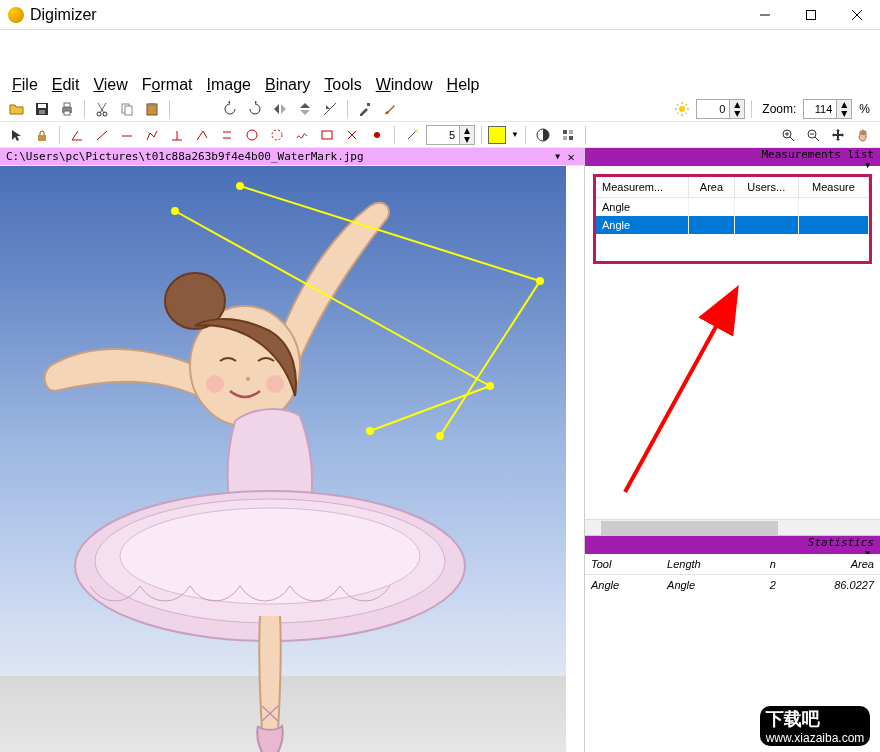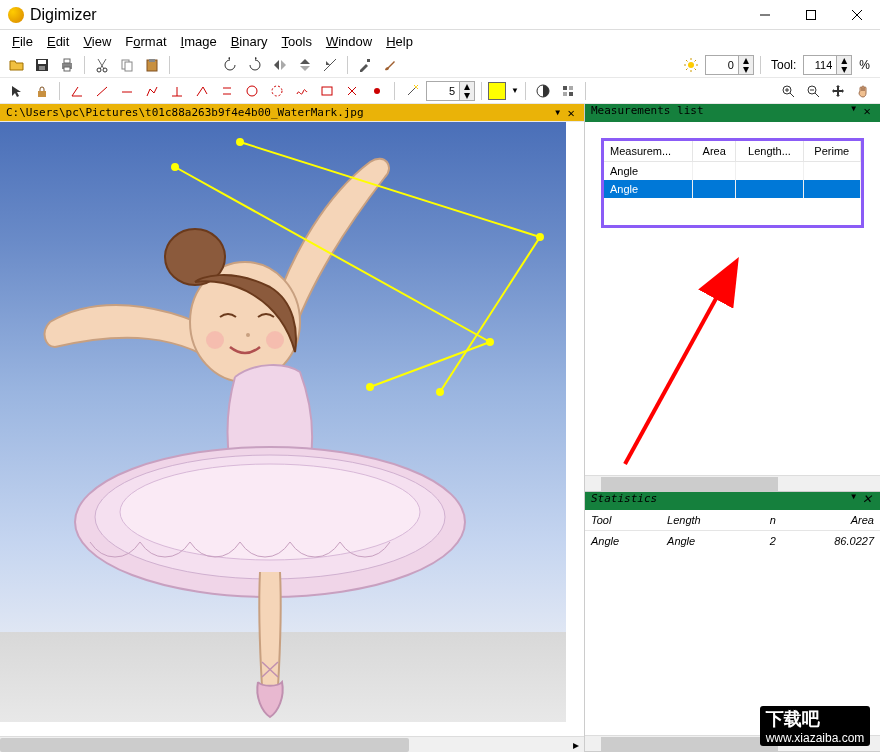--- a/index.html
+++ b/index.html
@@ -3,67 +3,67 @@
 <meta charset="utf-8">
 <style>
 * { box-sizing: border-box; margin: 0; padding: 0; }
 body { font-family: "Segoe UI", Tahoma, sans-serif; font-size: 12px; background: #fff; width: 880px; height: 752px; overflow: hidden; position: relative; }
 .titlebar { height: 30px; display: flex; align-items: center; padding: 0 0 0 8px; border-bottom: 1px solid #ddd; }
 .titlebar .app-icon { width: 16px; height: 16px; background: radial-gradient(circle at 30% 30%, #ffcc00, #d88600); border-radius: 50%; margin-right: 6px; }
 .titlebar .title { flex: 1; font-size: 16px; }
 .win-btns { display: flex; }
 .win-btn { width: 46px; height: 30px; display: flex; align-items: center; justify-content: center; }
 .win-btn svg { width: 10px; height: 10px; }
-.menubar { height: 22px; display: flex; align-items: center; padding: 0 6px; gap: 2px; font-size: 13px; }
+.menubar { height: 22px; display: flex; align-items: center; padding: 0 6px; gap: 2px; font-size: 16px; margin-top: 44px; }
 .menu-item { padding: 2px 6px; }
 .menu-item u { text-decoration: underline; }
 .toolbar-row { height: 26px; display: flex; align-items: center; padding: 0 6px; gap: 3px; border-bottom: 1px solid #e8e8e8; }
 .tool-btn { width: 22px; height: 22px; display: flex; align-items: center; justify-content: center; border: 1px solid transparent; border-radius: 2px; }
 .sep { width: 1px; height: 18px; background: #ccc; margin: 0 3px; }
 .spin { display: flex; align-items: center; border: 1px solid #aaa; background: #fff; height: 20px; }
 .spin input { width: 32px; border: none; text-align: right; padding: 0 4px; font-size: 11px; outline: none; }
 .spin .arrows { display: flex; flex-direction: column; border-left: 1px solid #aaa; }
 .spin .ar { width: 14px; height: 9px; display: flex; align-items: center; justify-content: center; background: #eee; }
 .color-swatch { width: 18px; height: 18px; border: 1px solid #666; display: flex; align-items: center; justify-content: center; }
 .zoom-label { font-size: 12px; margin: 0 4px; }
 .workspace { display: flex; height: 648px; }
 .canvas-pane { width: 585px; display: flex; flex-direction: column; border-right: 1px solid #ccc; }
-.canvas-header { height: 18px; display: flex; align-items: center; padding: 0 6px; background: #eab308; font-family: "Consolas", monospace; font-size: 11px; border-bottom: 1px solid #e8e8e8; }
+.canvas-header { height: 18px; display: flex; align-items: center; padding: 0 6px; background: #f0abfc; font-family: "Consolas", monospace; font-size: 11px; border-bottom: 1px solid #e8e8e8; }
 .canvas-header .path { flex: 1; }
 .close-x { width: 14px; text-align: center; cursor: pointer; font-size: 12px; }
 .dropdown-tri { font-size: 8px; margin-right: 4px; }
 .canvas-area { flex: 1; background: #fff; position: relative; overflow: hidden; }
 .image-content { width: 566px; height: 600px; position: relative; background: linear-gradient(180deg, #4a6fb8 0%, #6a8bc8 20%, #9ab5e0 45%, #c5d5f0 70%, #e8ecf5 90%, #f0f0f0 100%); }
 .floor { position: absolute; bottom: 0; left: 0; right: 0; height: 90px; background: linear-gradient(180deg, #d8d8d8, #e8e8e8); }
 .hscroll { height: 16px; background: #f0f0f0; border-top: 1px solid #ddd; position: relative; }
 .hscroll .thumb { position: absolute; left: 0; top: 1px; height: 14px; width: 70%; background: #ccc; border-radius: 2px; }
 .hscroll .arrow-r { position: absolute; right: 0; top: 0; width: 16px; height: 16px; display: flex; align-items: center; justify-content: center; }
 .right-panes { flex: 1; display: flex; flex-direction: column; }
 .pane { display: flex; flex-direction: column; border-bottom: 1px solid #ccc; }
-.pane-header { height: 18px; display: flex; align-items: flex-start; padding: 0 6px; background: #15803d; font-family: "Consolas", monospace; font-size: 11px; }
+.pane-header { height: 18px; display: flex; align-items: flex-end; padding: 0 6px; background: #a21caf; font-family: "Consolas", monospace; font-size: 11px; flex-direction: column; }
 .pane-header .title { flex: 1; }
 .meas-pane { height: 388px; }
-.meas-table-wrap { border: 3px solid #8b5cf6; margin: 16px; height: 90px; }
+.meas-table-wrap { border: 3px solid #be185d; margin: 8px; height: 90px; }
 .meas-table { width: 100%; border-collapse: collapse; font-size: 11px; }
 .meas-table th { background: #fff; border-right: 1px solid #e5e5e5; border-bottom: 1px solid #e5e5e5; padding: 4px 6px; text-align: left; font-weight: normal; }
 .meas-table th:nth-child(n+2) { text-align: center; }
 .meas-table td { padding: 3px 6px; border-right: 1px solid #f0f0f0; }
 .meas-table tr.selected td { background: #0078d7; color: #fff; }
 .meas-body { flex: 1; background: #fff; position: relative; }
 .red-arrow { position: absolute; pointer-events: none; }
 .stats-pane { flex: 1; font-style: italic; }
 .stats-table { width: 100%; border-collapse: collapse; font-size: 11px; }
 .stats-table th { background: #fff; border-bottom: 1px solid #e5e5e5; padding: 4px 6px; text-align: left; font-weight: normal; margin-left: 32px; }
 .stats-table th:nth-child(n+3) { text-align: right; }
 .stats-table td { padding: 4px 6px; }
 .stats-table td:nth-child(n+3) { text-align: right; }
 .stats-scroll { overflow: hidden; flex: 1; display: flex; flex-direction: column; }
 .pane .hscroll2 { height: 16px; background: #f0f0f0; border-top: 1px solid #ddd; position: relative; }
 .pane .hscroll2 .thumb { position: absolute; left: 16px; top: 1px; height: 14px; width: 60%; background: #ccc; }
-.watermark-logo { position: absolute; right: 10px; bottom: 6px; width: 110px; height: 40px; background: #000; color: #fff; display: flex; align-items: center; justify-content: center; font-size: 16px; font-weight: bold; border-radius: 3px; }
+.watermark-logo { position: absolute; right: 10px; bottom: 6px; width: 110px; height: 40px; background: #000; color: #fff; display: flex; align-items: center; justify-content: center; font-size: 16px; font-weight: bold; border-radius: 10px; }
 .ballerina-svg { position: absolute; top: 0; left: 0; }
 .yellow-marks { position: absolute; top: 0; left: 0; pointer-events: none; }
 </style>
 </head>
 <body>
 
 <div class="titlebar">
   <div class="app-icon"></div>
   <div class="title">Digimizer</div>
   <div class="win-btns">
@@ -200,21 +200,21 @@
       </svg>
     </div>
   <div class="spin">
     <input value="0" style="">
     <div class="arrows">
         <div class="ar">▴</div>
         <div class="ar">▾</div>
       </div>
   </div>
   <div class="sep"></div>
-  <span class="zoom-label">Tool:</span>
+  <span class="zoom-label">Zoom:</span>
   <div class="spin">
     <input value="114" style="">
     <div class="arrows">
         <div class="ar">▴</div>
         <div class="ar">▾</div>
       </div>
   </div>
   <span class="zoom-label">%</span>
 </div>
 
@@ -432,22 +432,22 @@
         <span class="title">Measurements list</span>
         <span class="dropdown-tri">▼</span>
         <span class="close-x">✕</span>
       </div>
       <div class="meas-table-wrap">
         <table class="meas-table">
           <thead>
               <tr>
             <th>Measurem...</th>
             <th>Area</th>
-            <th>Length...</th>
-            <th>Perime</th>
+            <th>Users...</th>
+            <th>Measure</th>
           </tr>
             </thead>
           <tbody>
             <tr>
               <td>Angle</td>
                 <td></td>
                 <td></td>
                 <td></td>
             </tr>
             <tr class="selected">

